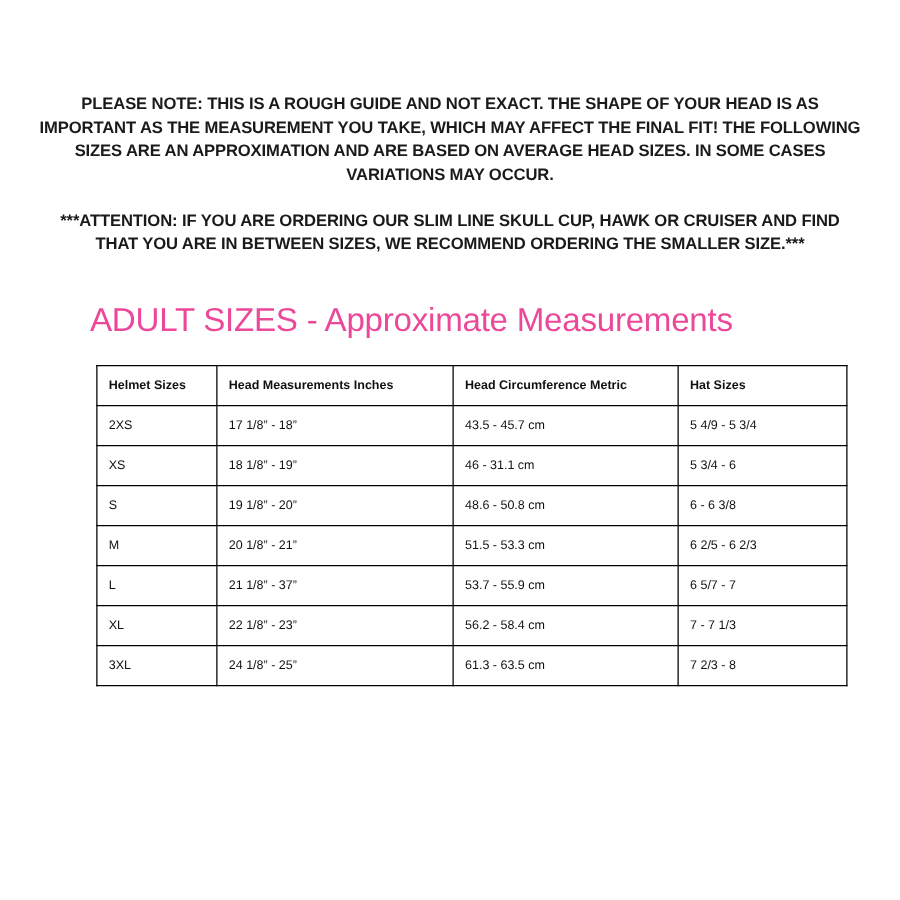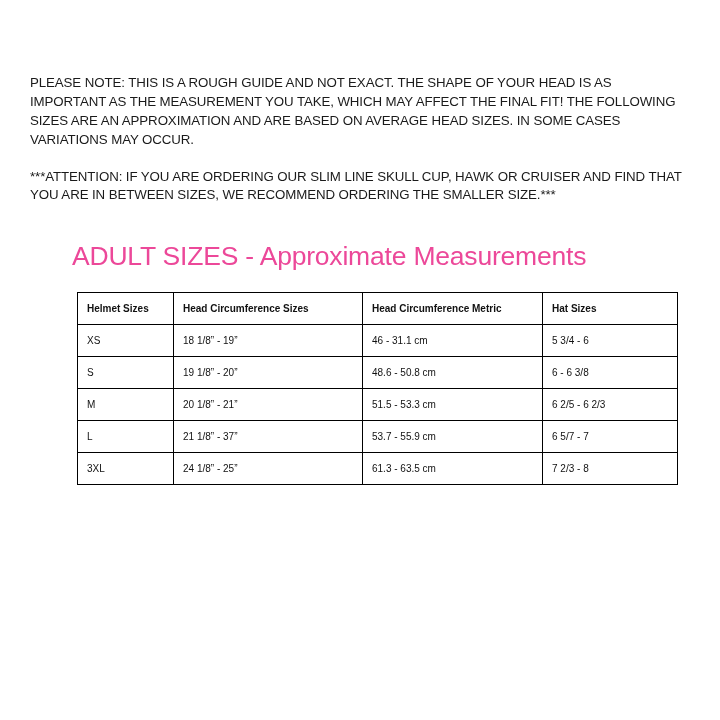--- a/index.html
+++ b/index.html
@@ -18,24 +18,24 @@
     position: relative;
     width: 720px;
     height: 720px;
     box-sizing: border-box;
     padding: 74px 30px 0 30px;
   }
   .note {
     font-size: 13.3px;
     line-height: 1.42;
     letter-spacing: -0.1px;
-    font-weight: 400;
+    font-weight: 700;
     color: #1a1a1a;
     margin: 0 0 16px 0;
-    text-align: left;
+    text-align: center;
   }
   .note.second {
     margin-top: 18px;
     margin-bottom: 15px;
   }
   .title {
     margin: 36px 0 0 42px;
     font-size: 26.5px;
     font-weight: 400;
     color: #ec4899;
@@ -90,26 +90,32 @@
     <table class="size-table">
       <colgroup>
         <col class="c0">
           <col class="c1">
           <col class="c2">
           <col class="c3">
       </colgroup>
       <thead>
         <tr>
           <th>Helmet Sizes</th>
-          <th>Head Circumference Sizes</th>
+          <th>Head Measurements Inches</th>
           <th>Head Circumference Metric</th>
           <th>Hat Sizes</th>
         </tr>
       </thead>
       <tbody>
+        <tr>
+          <td>2XS</td>
+          <td>17 1/8” - 18”</td>
+          <td>43.5 - 45.7 cm</td>
+          <td>5 4/9 - 5 3/4</td>
+        </tr>
         <tr>
           <td>XS</td>
           <td>18 1/8” - 19”</td>
           <td>46 - 31.1 cm</td>
           <td>5 3/4 - 6</td>
         </tr>
         <tr>
           <td>S</td>
           <td>19 1/8” - 20”</td>
           <td>48.6 - 50.8 cm</td>
@@ -121,20 +127,26 @@
           <td>51.5 - 53.3 cm</td>
           <td>6 2/5 - 6 2/3</td>
         </tr>
         <tr>
           <td>L</td>
           <td>21 1/8” - 37”</td>
           <td>53.7 - 55.9 cm</td>
           <td>6 5/7 - 7</td>
         </tr>
         <tr>
+          <td>XL</td>
+          <td>22 1/8” - 23”</td>
+          <td>56.2 - 58.4 cm</td>
+          <td>7 - 7 1/3</td>
+        </tr>
+        <tr>
           <td>3XL</td>
           <td>24 1/8” - 25”</td>
           <td>61.3 - 63.5 cm</td>
           <td>7 2/3 - 8</td>
         </tr>
       </tbody>
     </table>
   </div>
 
 </div>

